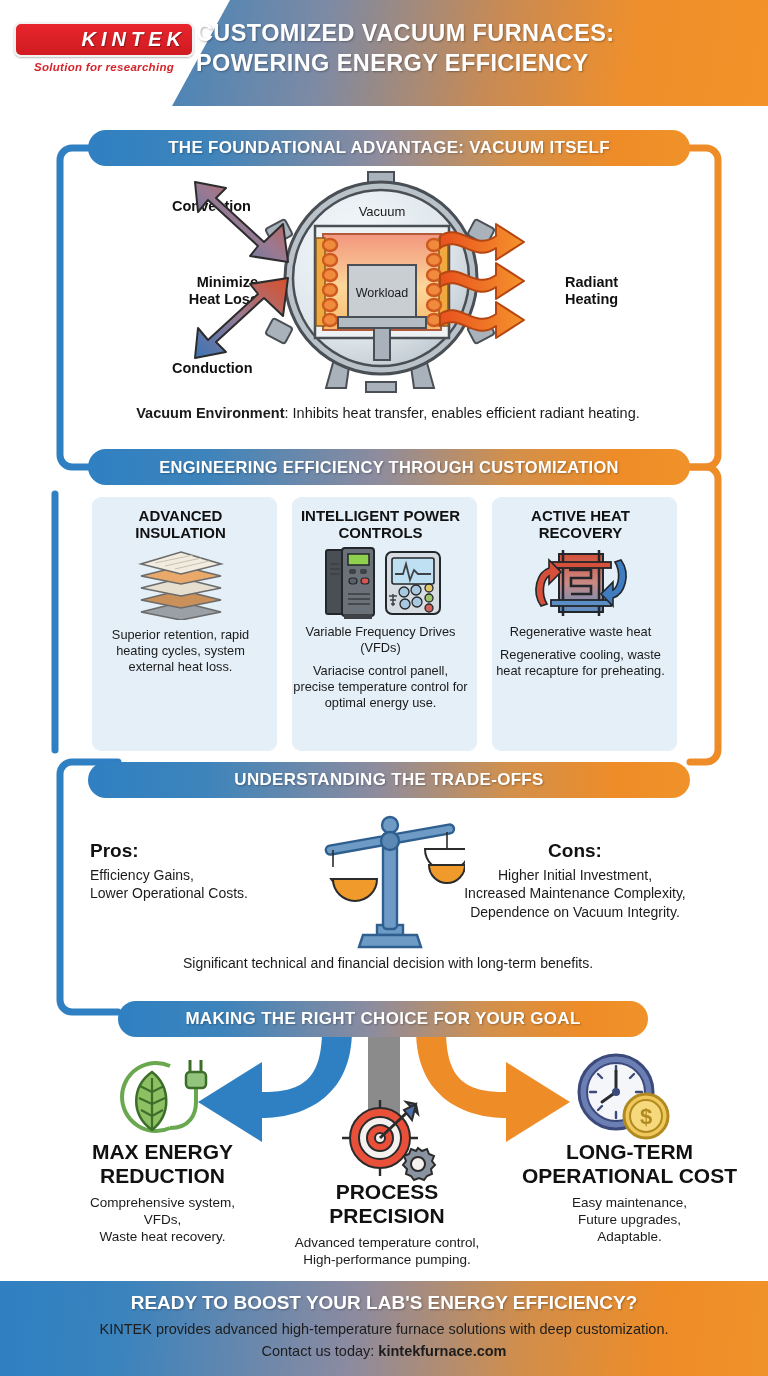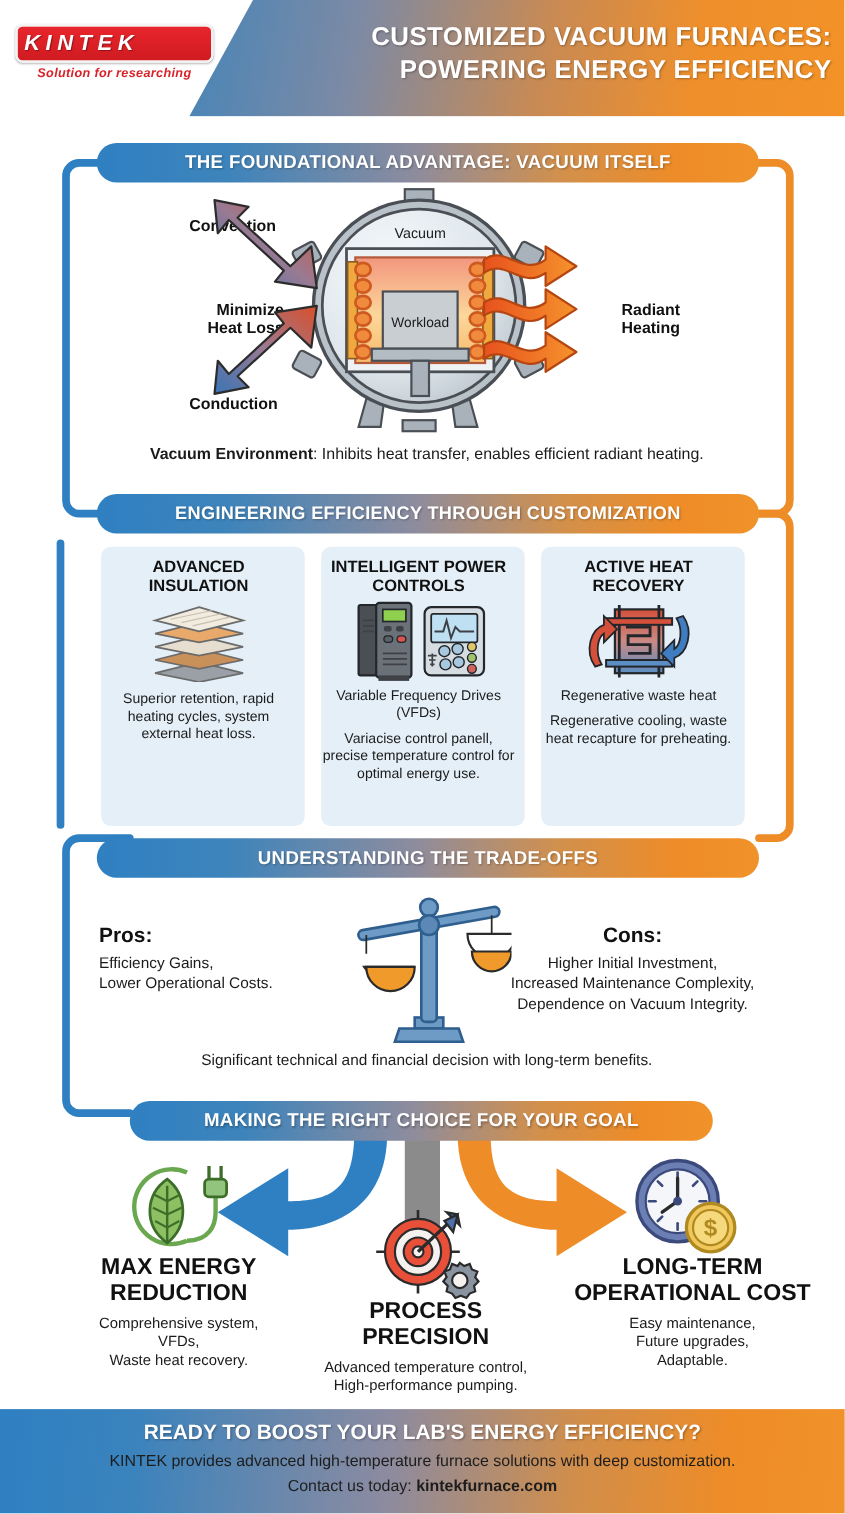--- a/index.html
+++ b/index.html
@@ -27,21 +27,21 @@
   .logo-wrap {
     position: absolute;
     left: 14px; top: 22px;
     width: 180px;
   }
   .logo-box {
     background: linear-gradient(180deg,#e8252c 0%, #cf1b21 100%);
     border-radius: 7px;
     border: 2px solid #f2f2f2;
     padding: 5px 6px 6px 6px;
-    text-align: left;
+    text-align: right;
     box-shadow: 0 1px 2px rgba(0,0,0,.28);
   }
   .logo-text {
     color: #fff;
     font-weight: 700;
     font-style: italic;
     font-size: 20px;
     letter-spacing: 5px;
     line-height: 1;
     text-shadow: 1px 1px 1px rgba(0,0,0,.35);
@@ -52,21 +52,21 @@
     font-weight: 700;
     font-size: 11.5px;
     letter-spacing: .3px;
     text-align: center;
     margin-top: 4px;
   }
   .header-title {
     position: absolute;
     left: 196px; top: 18px;
     width: 560px;
-    text-align: right;
+    text-align: left;
     color: #ffffff;
     font-weight: 700;
     font-size: 23.5px;
     line-height: 1.28;
     letter-spacing: .4px;
     text-shadow: 1px 1px 2px rgba(0,0,0,.3);
   }
 
   
   .pill {

